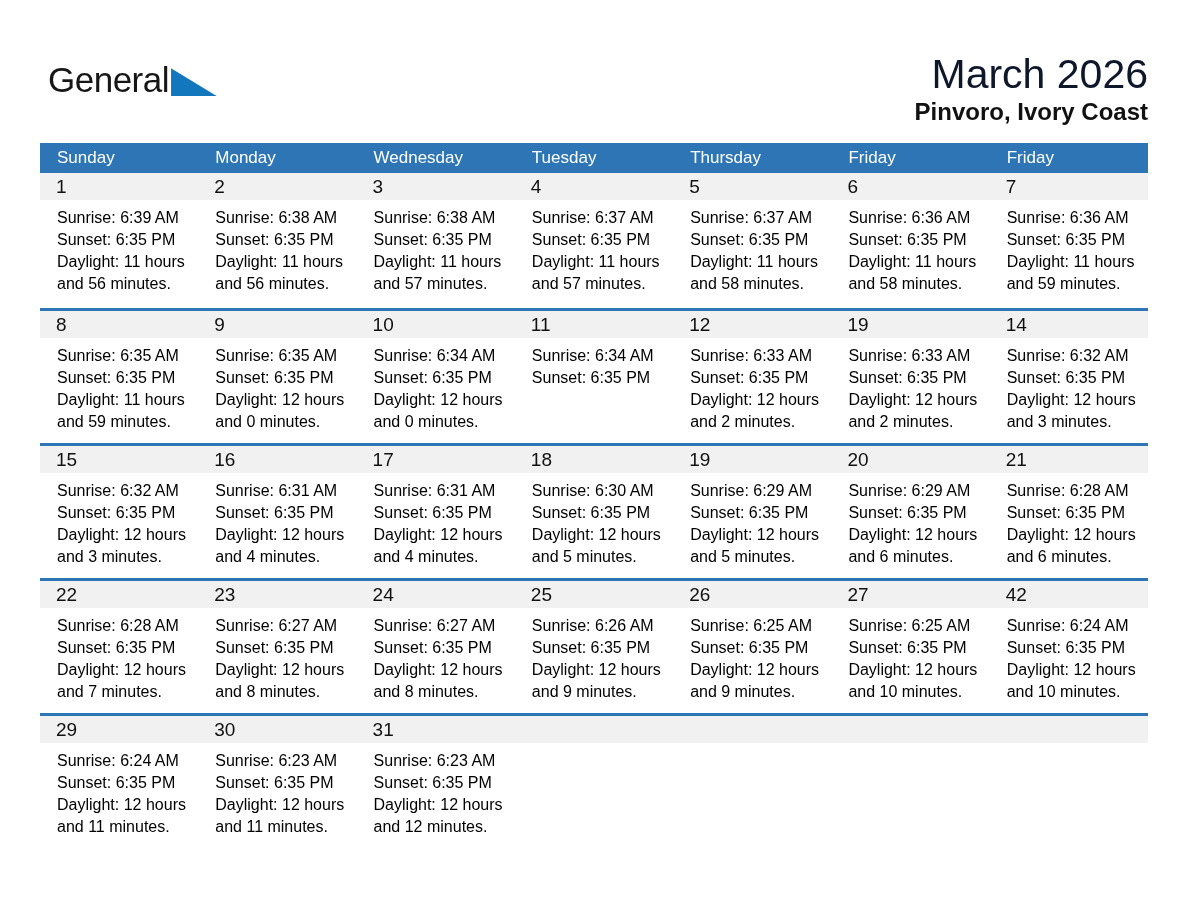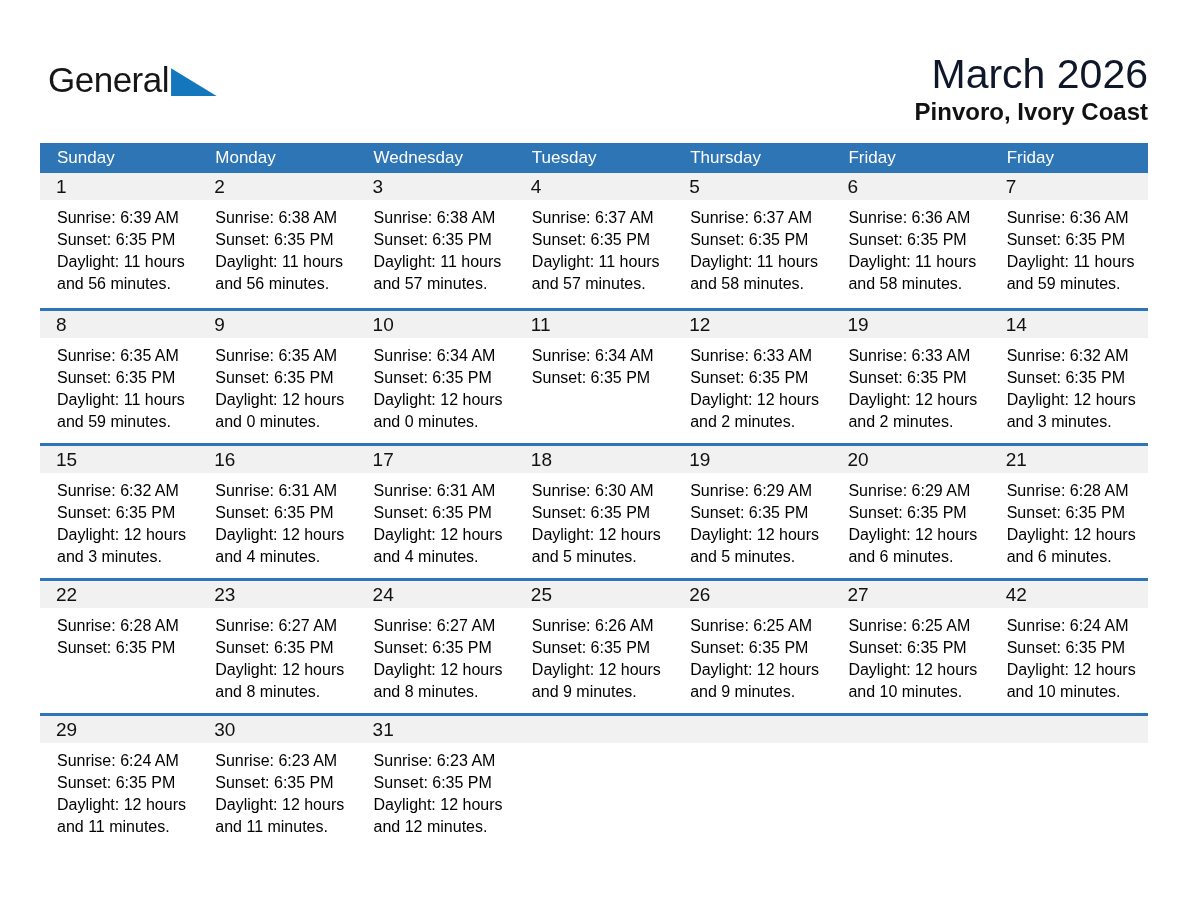--- a/index.html
+++ b/index.html
@@ -256,20 +256,21 @@
               <div class="detail-line">Daylight: 12 hours and 6 minutes.</div>
             </div>
           </div>
         </div>
         <div class="week-row">
           <div class="day-cell">
             <div class="day-num">22</div>
             <div class="day-details">
               <div class="detail-line">Sunrise: 6:28 AM</div>
               <div class="detail-line">Sunset: 6:35 PM</div>
+              <div class="detail-line">Daylight: 12 hours and 7 minutes.</div>
             </div>
           </div>
           <div class="day-cell">
             <div class="day-num">23</div>
             <div class="day-details">
               <div class="detail-line">Sunrise: 6:27 AM</div>
               <div class="detail-line">Sunset: 6:35 PM</div>
               <div class="detail-line">Daylight: 12 hours and 8 minutes.</div>
             </div>
           </div>

